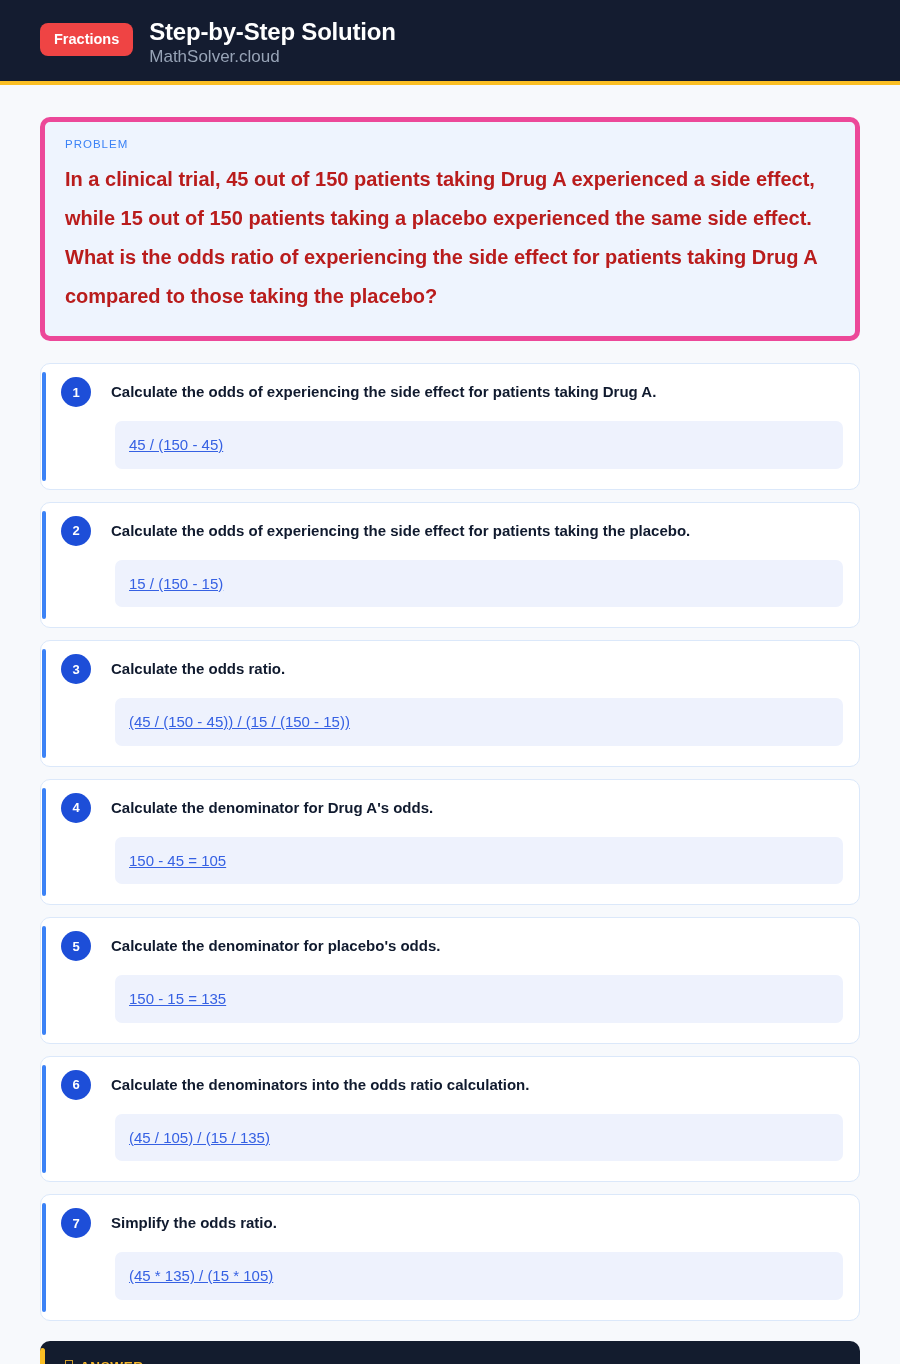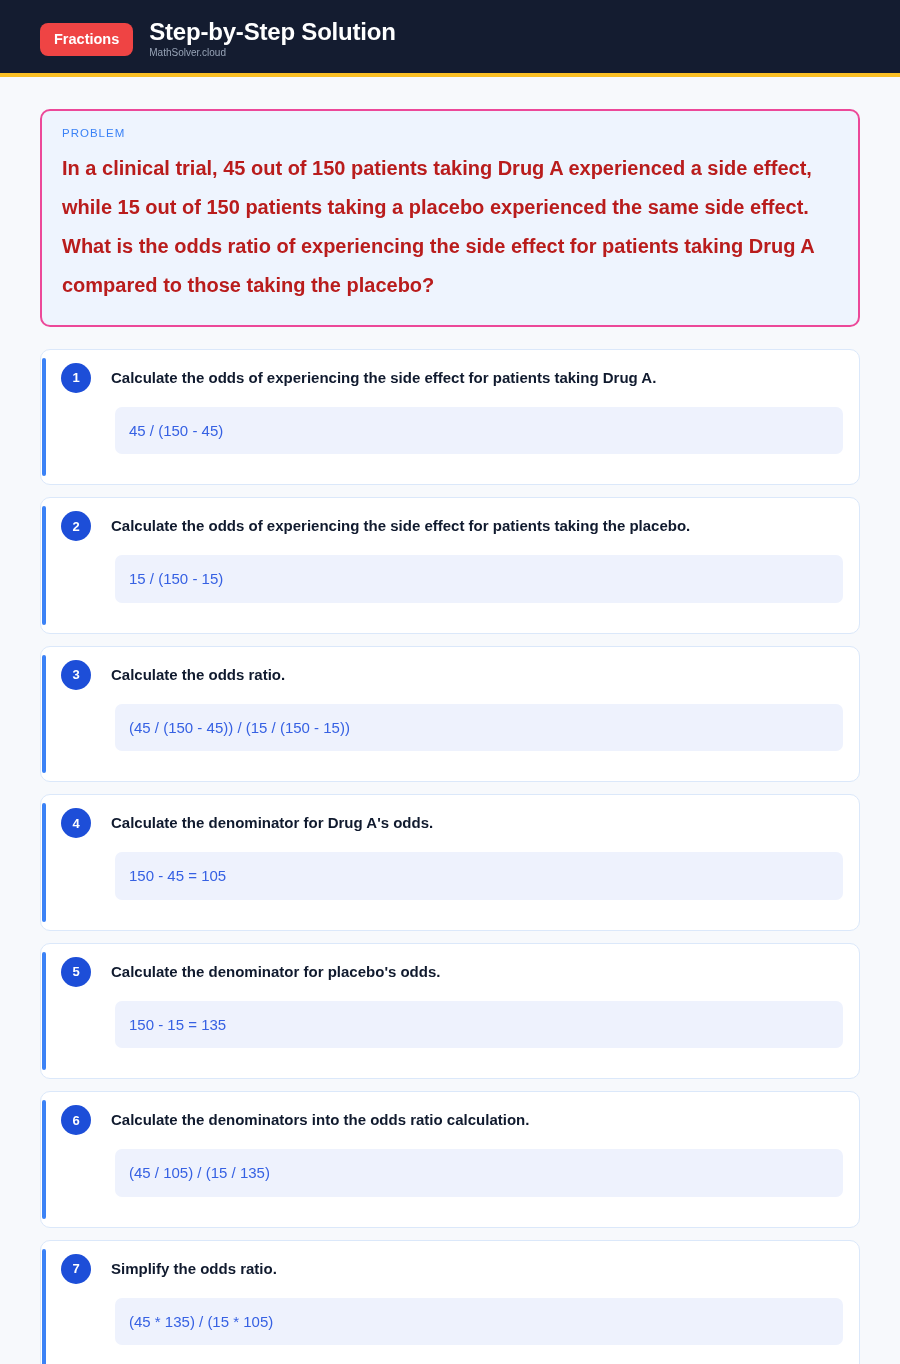--- a/index.html
+++ b/index.html
@@ -42,33 +42,33 @@
   .header-title {
     color: #ffffff;
     font-size: 24px;
     font-weight: bold;
     letter-spacing: -0.2px;
     line-height: 1.2;
   }
 
   .header-sub {
     color: #97a3b6;
-    font-size: 10px;
+    font-size: 17px;
     line-height: 1.2;
   }
 
   
   .page {
     padding: 32px 40px 26px 40px;
   }
 
   
   .problem-card {
     background: #eef4fe;
-    border: 2px solid #ec4899;
+    border: 5px solid #ec4899;
     border-radius: 10px;
     padding: 16px 20px 20px 20px;
     margin-bottom: 22px;
   }
 
   .problem-label {
     color: #3b82f6;
     font-size: 11.5px;
     letter-spacing: 1px;
     margin-bottom: 10px;
@@ -128,27 +128,28 @@
   .step-title {
     font-size: 15px;
     font-weight: bold;
     color: #101a2e;
     line-height: 1.35;
     padding-top: 2px;
     margin-left: 8px;
   }
 
   .step-expr {
-    margin: 14px 8px 14px 56px;
+    margin: 14px 8px 4px 56px;
     background: #eef2fd;
     border-radius: 7px;
     padding: 14px 14px;
     color: #3661e3;
     font-size: 15px;
     line-height: 1.3;
+    text-decoration: underline;
   }
 
   
   .answer-card {
     position: relative;
     margin-top: 20px;
     background: #131c2e;
     border-radius: 10px;
     padding: 18px 22px 20px 22px;
     overflow: hidden;

